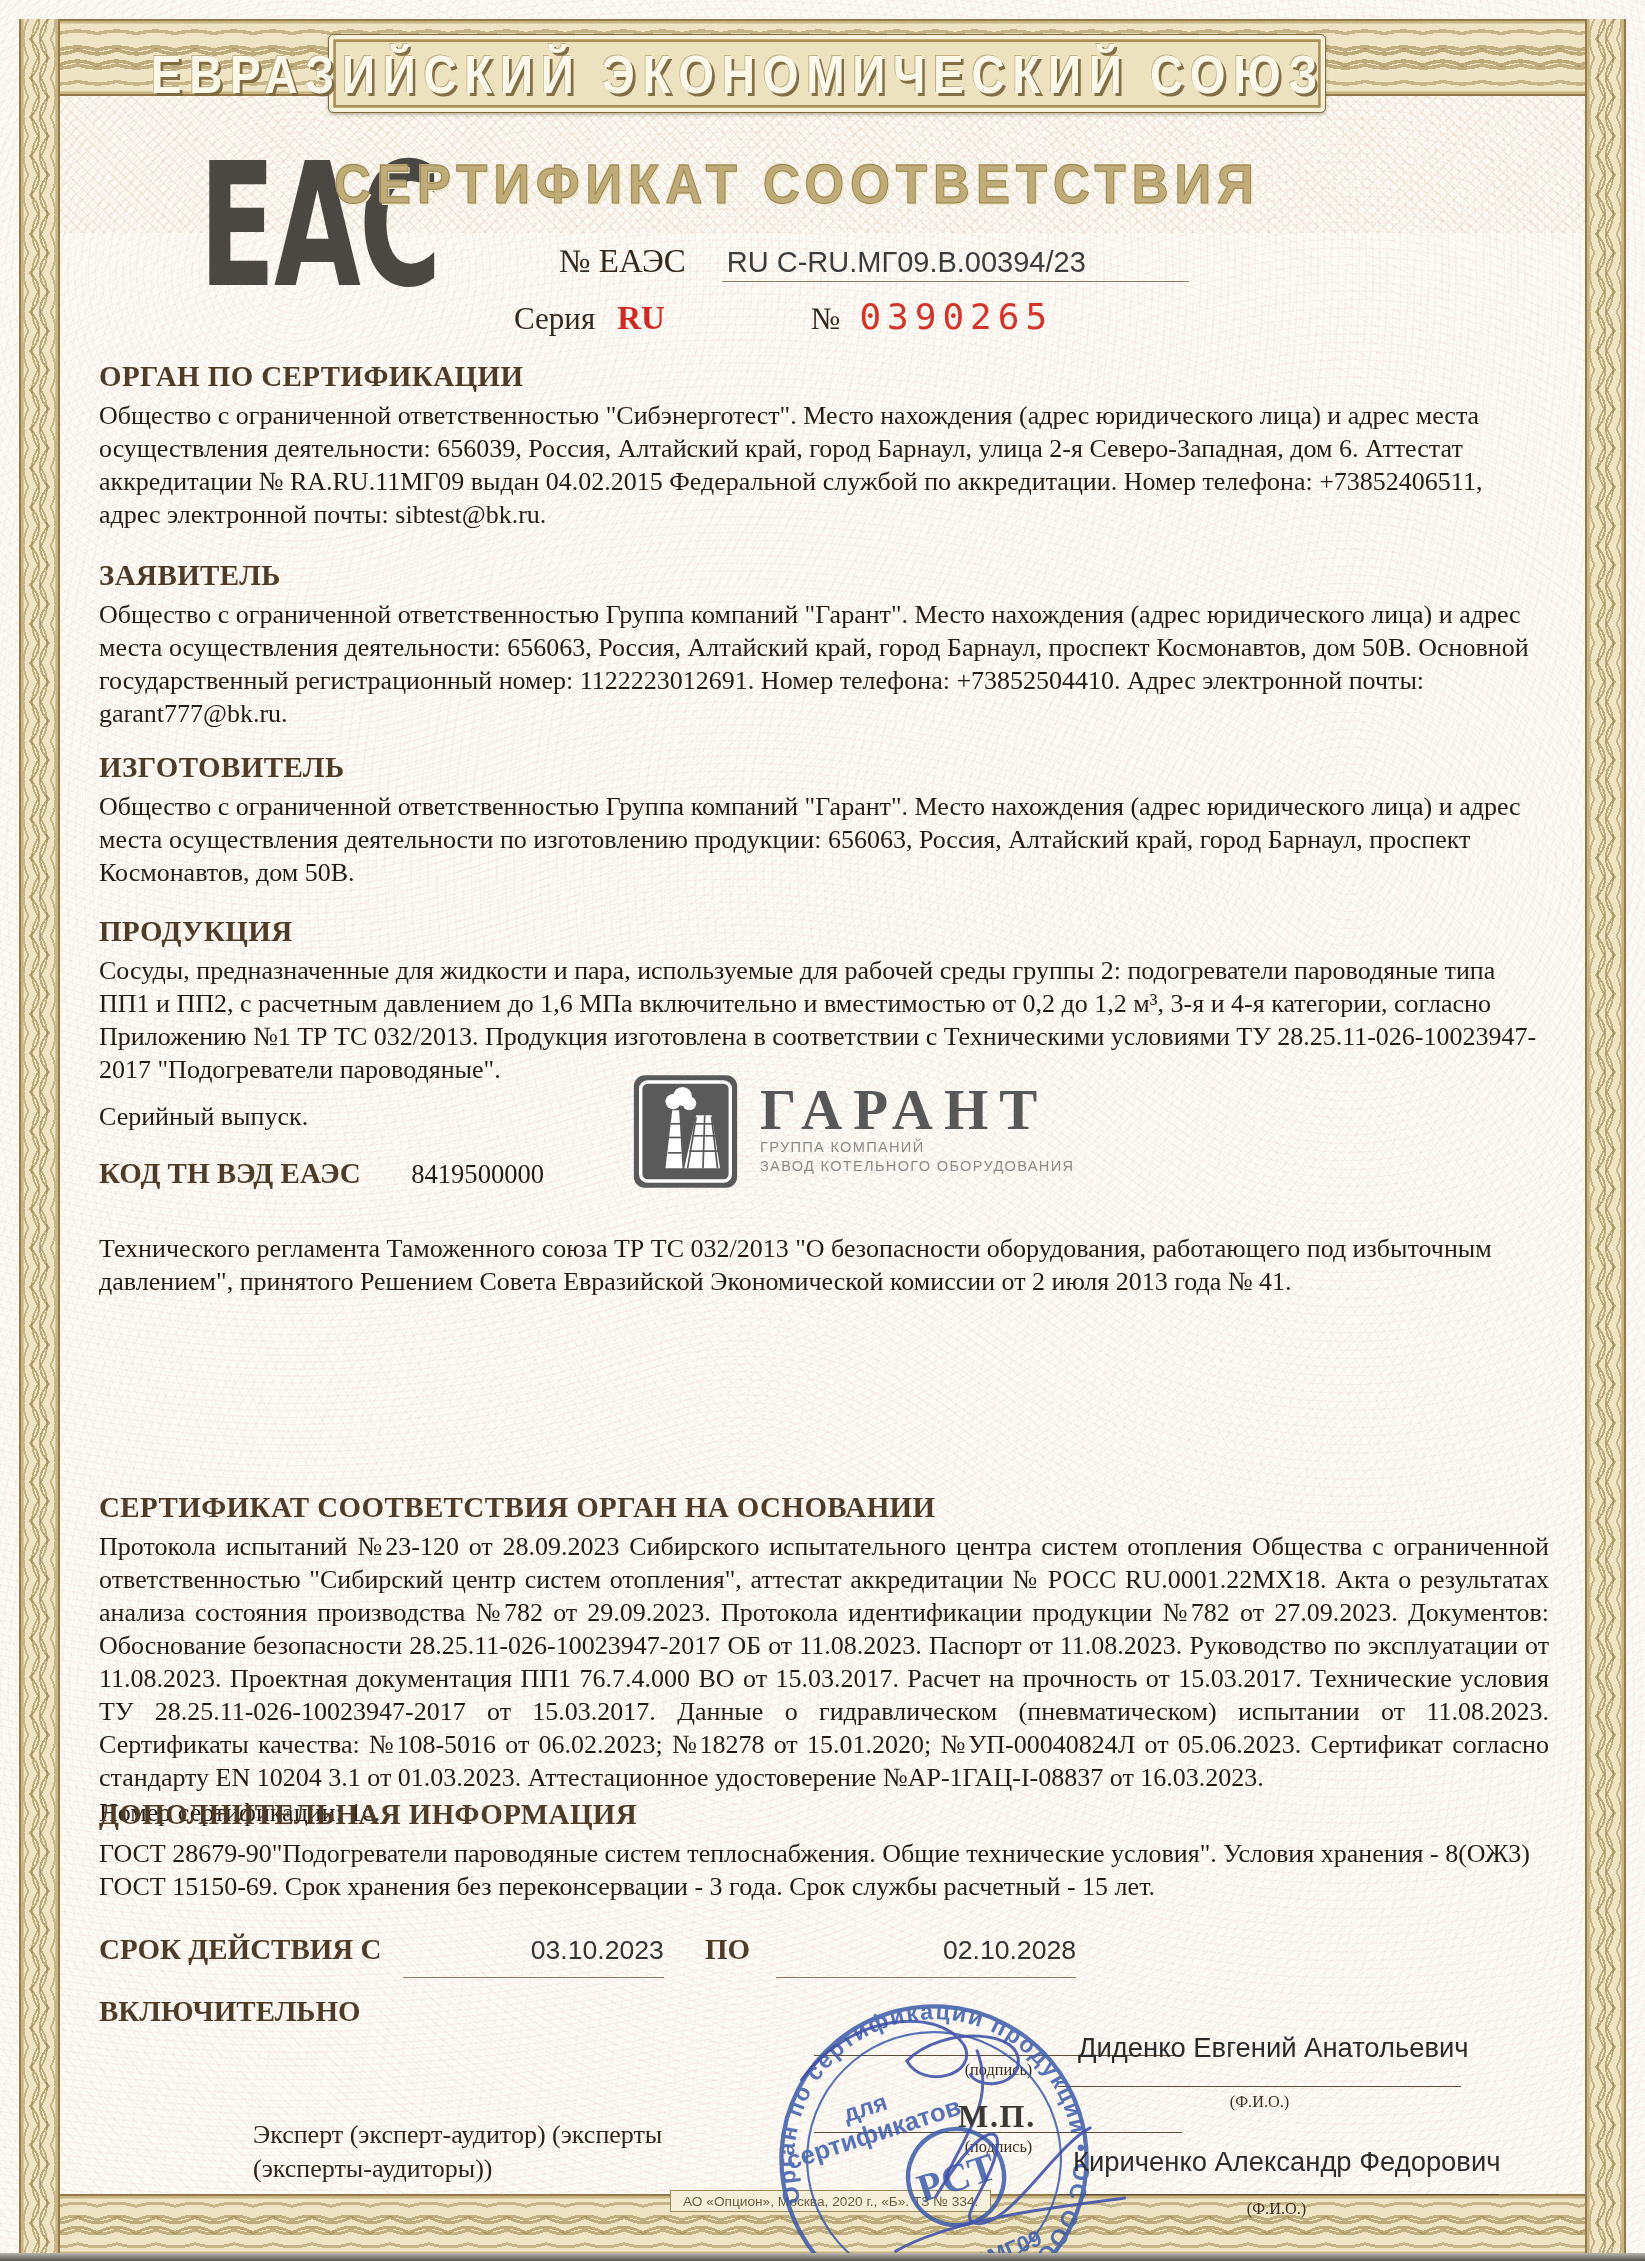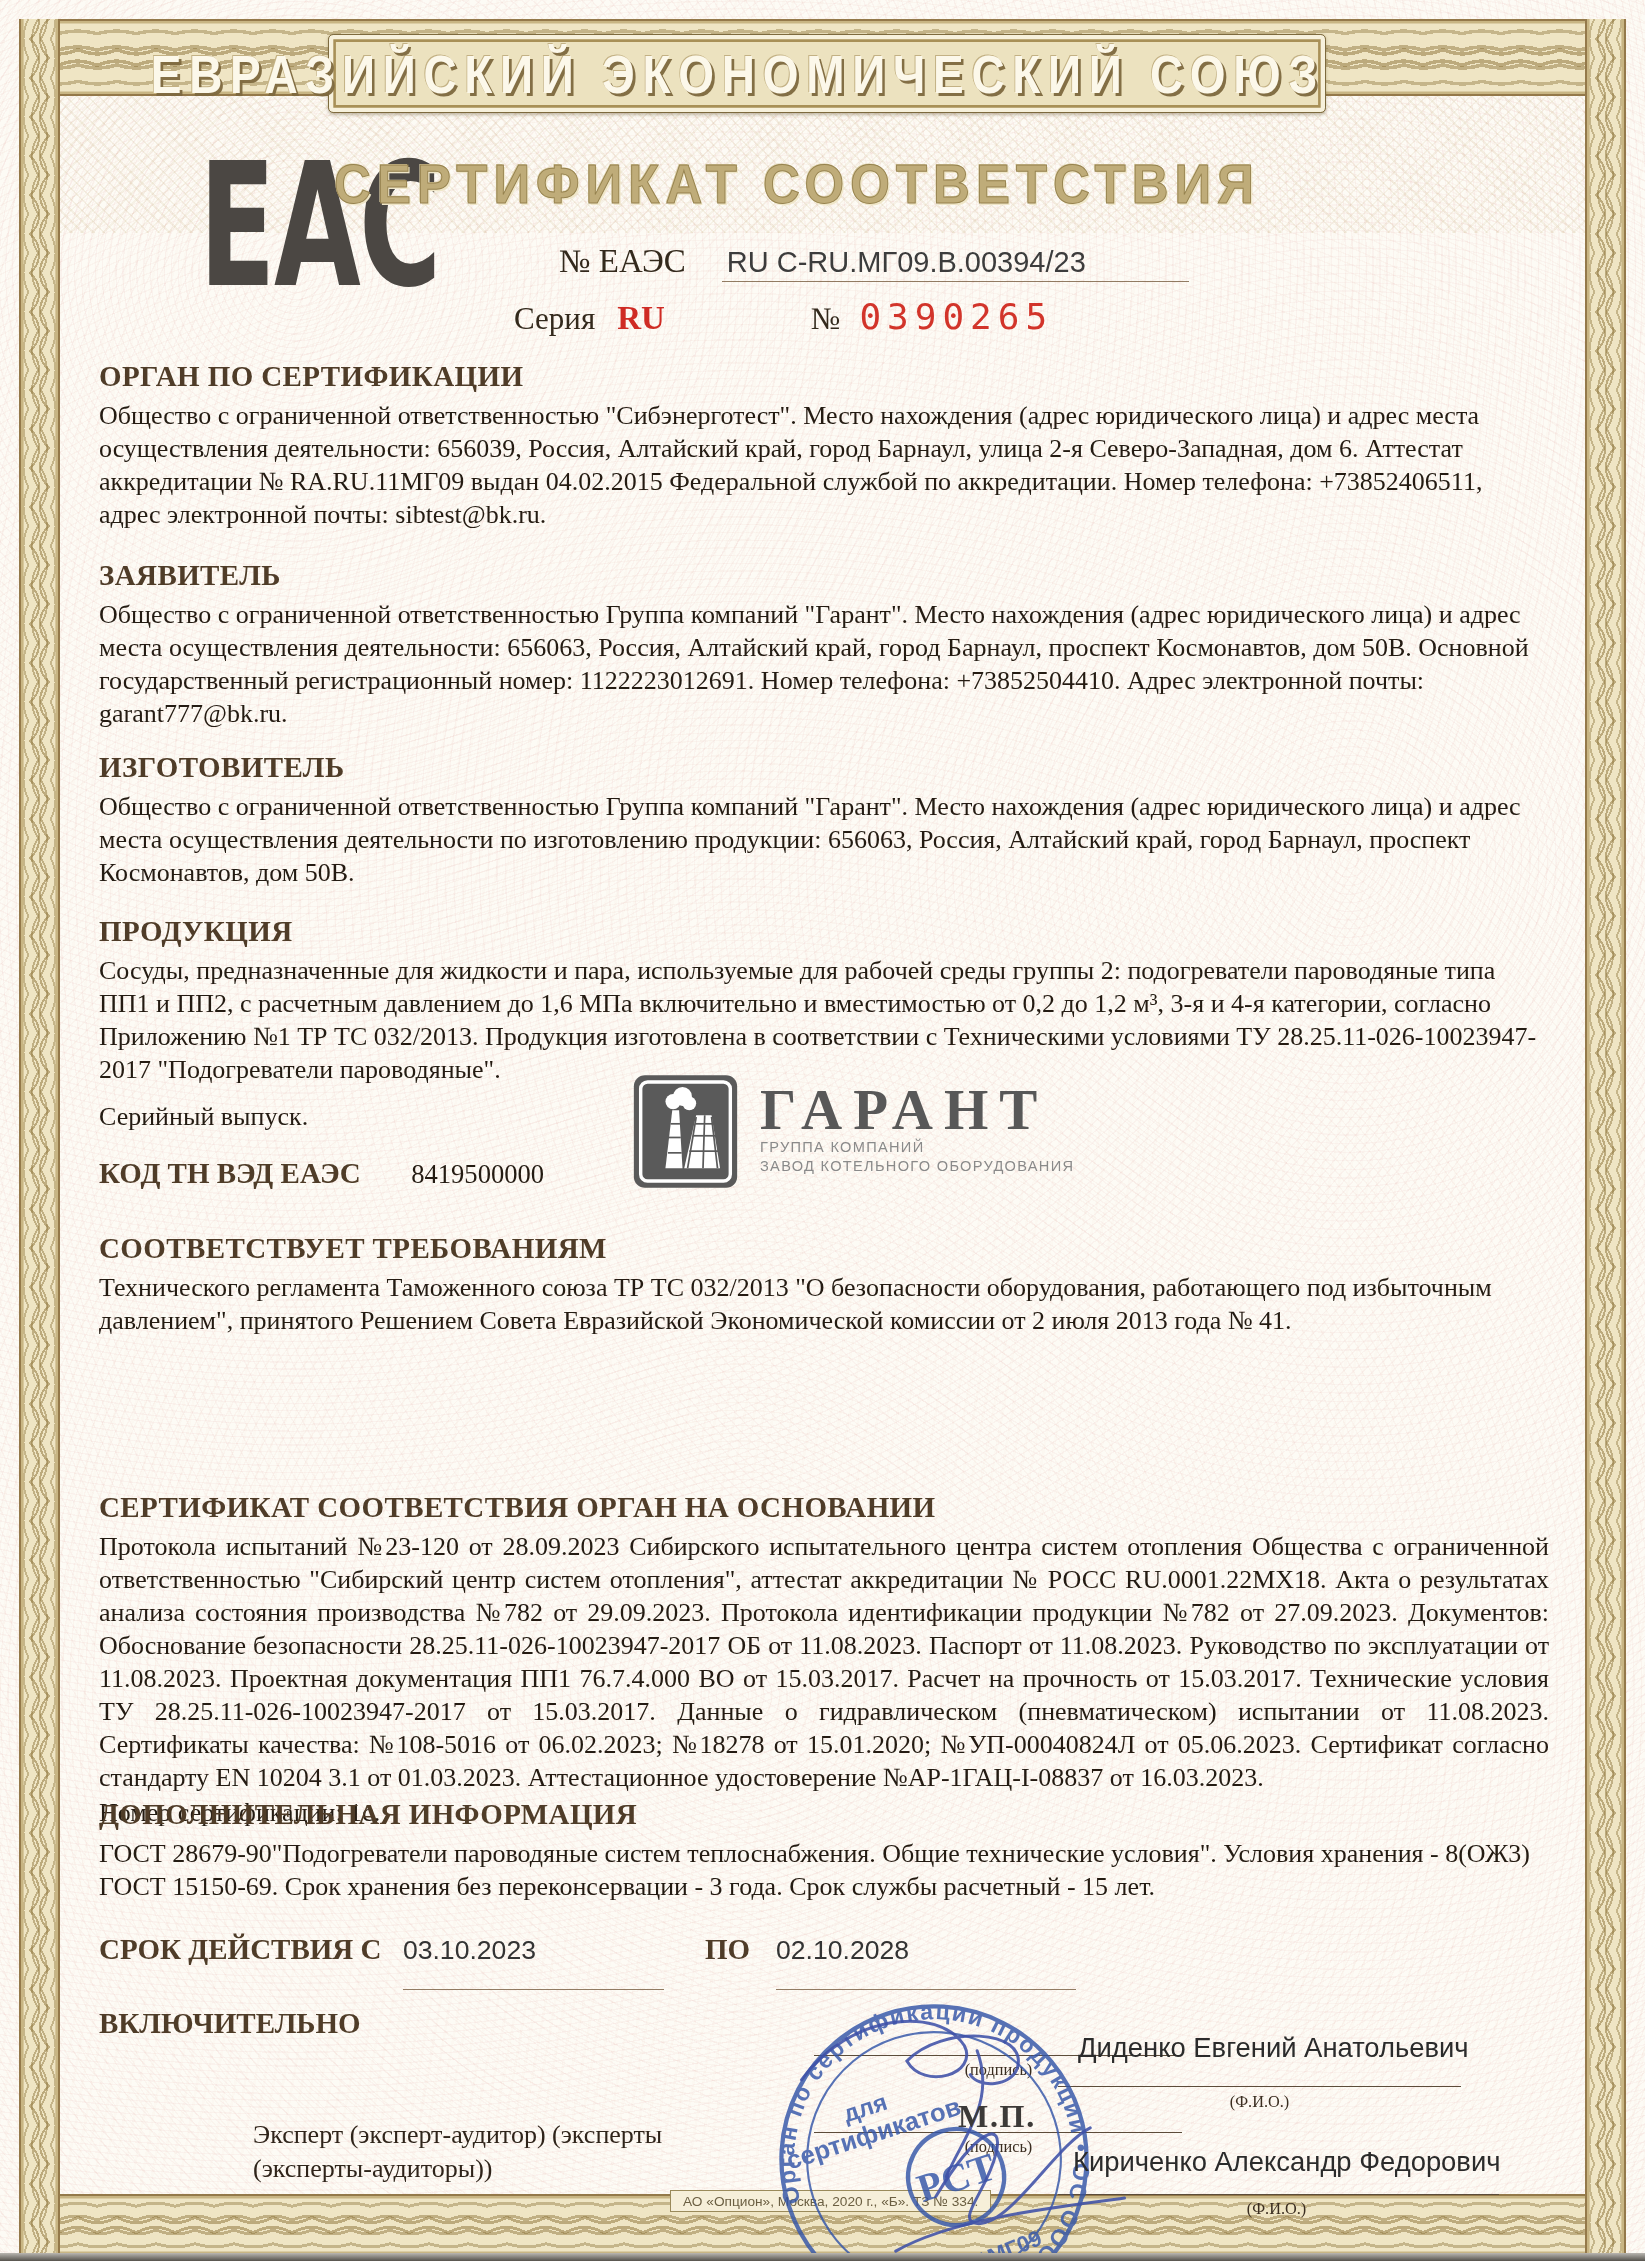--- a/index.html
+++ b/index.html
@@ -91,22 +91,22 @@
 
   .garant { position:absolute; left:633px; top:1074px; z-index:3; display:flex; gap:22px; }
   .garant-text .t { font-size:57px; font-weight:bold; color:#585858; letter-spacing:11px;
     line-height:57px; margin-top:6.9px; }
   .garant-text .s { font-family:"Liberation Sans", sans-serif; font-size:14.6px; color:#8a8a8a;
     letter-spacing:1.3px; line-height:19px; }
   .garant-text .s:first-of-type { margin-top:12px; }
 
   .validity { position:absolute; left:99px; top:1933px; z-index:3; white-space:nowrap; }
   .validity .lbl { font-size:29px; font-weight:bold; color:#4f3c28; display:inline-block; }
-  .date-cell { display:inline-block; text-align:left; border-bottom:1.7px solid rgba(110,82,50,.75);
-    font-family:"Liberation Sans", sans-serif; font-size:26.6px; color:#333; padding-bottom:23px; }
+  .date-cell { display:inline-block; text-align:right; border-bottom:1.7px solid rgba(110,82,50,.75);
+    font-family:"Liberation Sans", sans-serif; font-size:26.6px; color:#333; padding-bottom:11px; }
   .date-from { width:261px; margin-left:21.4px; }
   .to-lbl { margin-left:41px; }
   .date-to { width:300px; margin-left:26px; }
   .inclusive { margin-top:17px; }
 
   .sig-label { position:absolute; z-index:4; font-size:26px; line-height:34px; color:#2f241a; }
   .sig-rule { position:absolute; z-index:4; border-bottom:1.7px solid #5c4c3a; }
   .sig-caption { position:absolute; z-index:4; font-size:16.3px; color:#3a2d20; text-align:center; }
   .sig-name { position:absolute; z-index:6; font-family:"Liberation Sans", sans-serif;
     font-size:27.4px; color:#2b2b2b; white-space:nowrap; }
@@ -196,21 +196,20 @@
       <div class="s">ЗАВОД КОТЕЛЬНОГО ОБОРУДОВАНИЯ</div>
     </div>
   </div>
 
   <div class="code-row">
     <span class="h">КОД ТН ВЭД ЕАЭС</span>
     <span class="v">8419500000</span>
   </div>
 
   <div class="section sec-compliance">
-    <h2>СООТВЕТСТВУЕТ ТРЕБОВАНИЯМ</h2>
     <p>Технического регламента Таможенного союза ТР ТС 032/2013 "О безопасности оборудования, работающего под избыточным давлением", принятого Решением Совета Евразийской Экономической комиссии от 2 июля 2013 года № 41.</p>
   </div>
 
   <div class="section sec-basis">
     <h2>СЕРТИФИКАТ СООТВЕТСТВИЯ  ОРГАН НА ОСНОВАНИИ</h2>
     <p>Протокола испытаний №23-120 от 28.09.2023 Сибирского испытательного центра систем отопления Общества с ограниченной ответственностью "Сибирский центр систем отопления", аттестат аккредитации № РОСС RU.0001.22МХ18. Акта о результатах анализа состояния производства №782 от 29.09.2023. Протокола идентификации продукции №782 от 27.09.2023. Документов: Обоснование безопасности 28.25.11-026-10023947-2017 ОБ от 11.08.2023. Паспорт от 11.08.2023. Руководство по эксплуатации от 11.08.2023. Проектная документация ПП1 76.7.4.000 ВО от 15.03.2017. Расчет на прочность от 15.03.2017. Технические условия ТУ 28.25.11-026-10023947-2017 от 15.03.2017. Данные о гидравлическом (пневматическом) испытании от 11.08.2023. Сертификаты качества: №108-5016 от 06.02.2023; №18278 от 15.01.2020; №УП-00040824Л от 05.06.2023. Сертификат согласно стандарту EN 10204 3.1 от 01.03.2023. Аттестационное удостоверение №АР-1ГАЦ-I-08837 от 16.03.2023.</p>
     <p class="scheme-note">Номер сертификации: 1с.</p>
   </div>
 
   <div class="section sec-additional">

